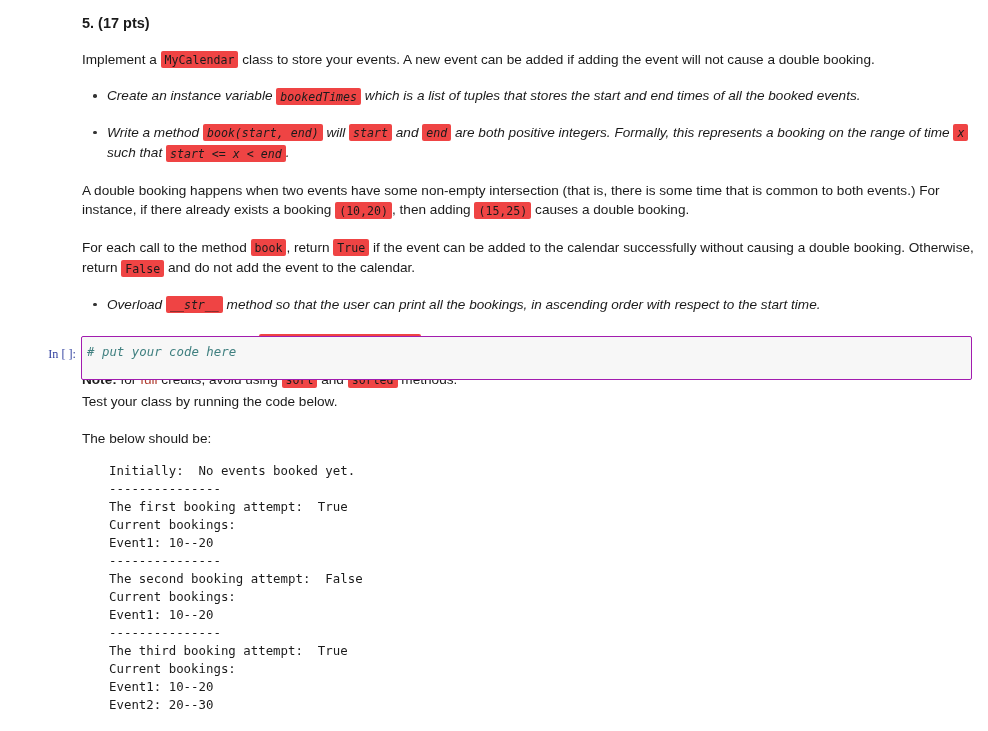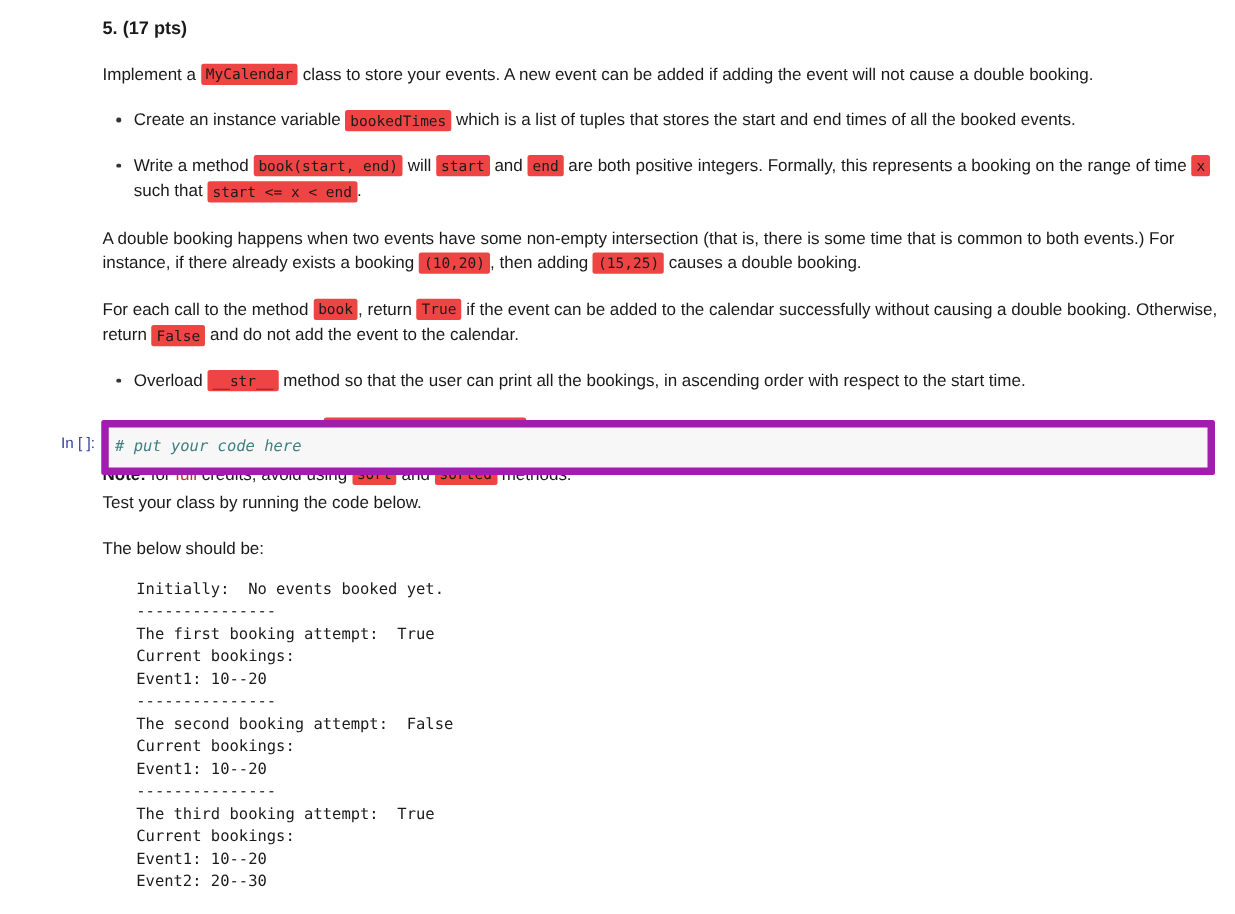--- a/index.html
+++ b/index.html
@@ -46,20 +46,21 @@
     margin: 13px 0 0 0;
     padding-left: 25px;
     list-style: none;
   }
   ul.bullets li {
     font-size: 13.6px;
     line-height: 19.5px;
     color: #1a1a1a;
     position: relative;
     margin: 16px 0 1px 0;
+    font-style: italic;
   }
   ul.bullets li:before {
     content: "";
     position: absolute;
     left: -14px;
     top: 8px;
     width: 3.5px;
     height: 3.5px;
     background: #333;
     border-radius: 50%;
@@ -85,33 +86,33 @@
     top: 336px;
     width: 988px;
     height: 46px;
   }
   .prompt {
     position: absolute;
     left: 14px;
     top: 11px;
     width: 62px;
     text-align: right;
-    font-family: Liberation Sans, sans-serif;
+    font-family: Liberation Serif, serif;
     font-size: 12.2px;
     color: #303F9F;
     white-space: pre;
   }
   .input-area {
     position: absolute;
     left: 81px;
     top: 0px;
     width: 891px;
     height: 44px;
     background: #f7f7f7;
-    border: 6px solid #a21caf;
+    border: 1px solid #a21caf;
     border-radius: 2px;
     box-sizing: border-box;
   }
   .code-line {
     position: absolute;
     left: 5px;
     top: 7px;
     font-family: "DejaVu Sans Mono", "Liberation Mono", monospace;
     font-size: 12.4px;
     font-style: italic;

